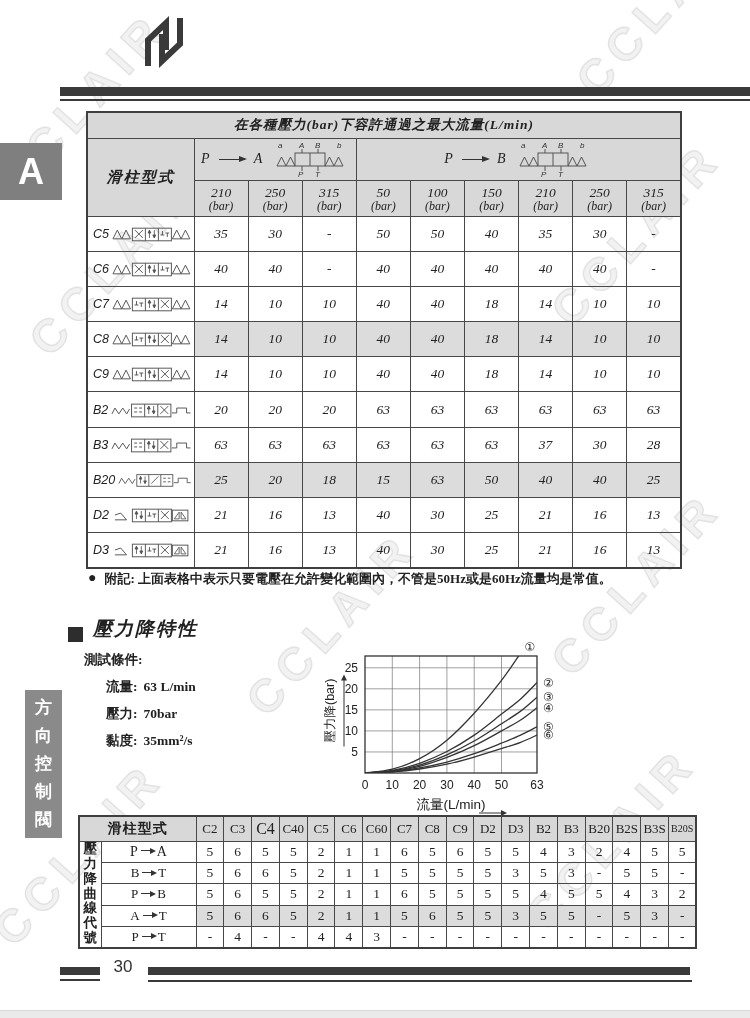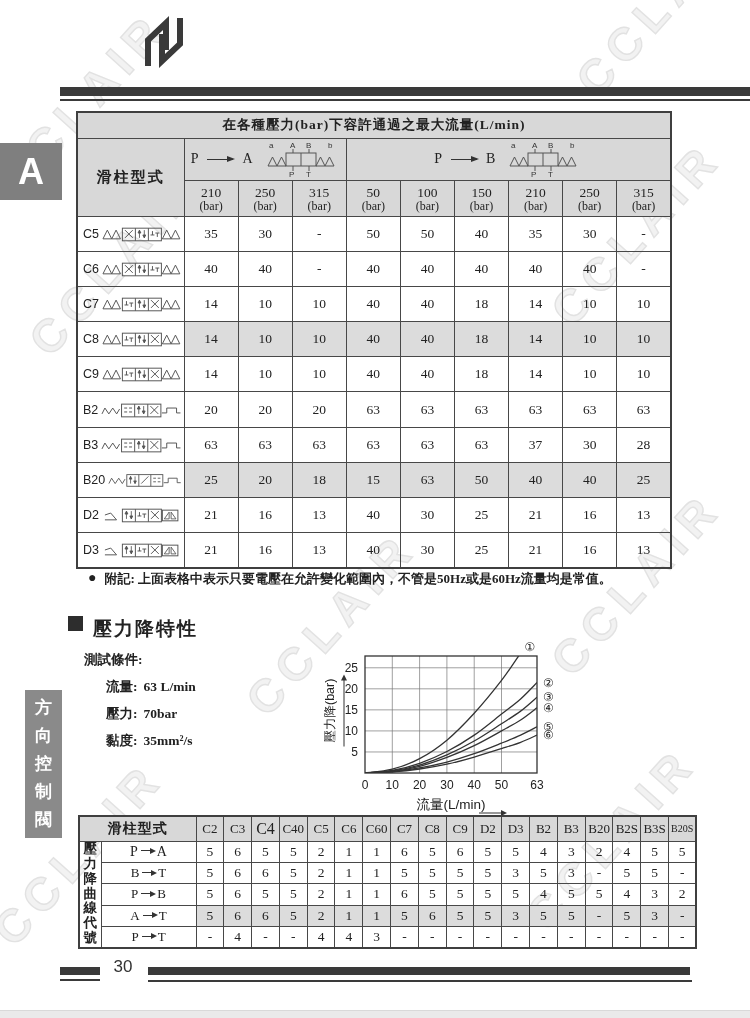--- a/index.html
+++ b/index.html
@@ -40,21 +40,21 @@
   .harrow:after{content:'';position:absolute;right:-2px;top:-4px;border-left:8px solid #333;
       border-top:3.5px solid transparent;border-bottom:3.5px solid transparent;}
   .sarrow{display:inline-block;width:13px;height:0;border-top:1.2px solid #333;position:relative;margin:0 3px 3px 3px;vertical-align:middle;}
   .sarrow:after{content:'';position:absolute;right:-2px;top:-3.5px;border-left:6px solid #333;
       border-top:3px solid transparent;border-bottom:3px solid transparent;}
   .side-vert{font-size:12.5px;font-weight:bold;line-height:14.8px;}
   
   #note{left:88px;top:570px;width:590px;display:flex;gap:8px;font-size:13px;font-weight:bold;}
   #note .bullet{font-size:14px;line-height:16px;}
   
-  #pd-title{left:68px;top:616px;display:flex;align-items:flex-start;gap:10px;font-size:19px;font-weight:bold;letter-spacing:2px;}
+  #pd-title{left:68px;top:616px;display:flex;align-items:flex-end;gap:10px;font-size:19px;font-weight:bold;letter-spacing:2px;font-style:italic;}
   #pd-title .sq{width:15px;height:15px;background:#2d2d2d;display:inline-block;}
   #conds{left:84px;top:651px;font-size:13.5px;font-weight:bold;}
   #conds .cline{margin:9px 0 0 22px;}
   #conds .chead{margin:0;}
   #conds .cval{font-weight:bold;margin-left:6px;}
   
   #pagenum{left:100px;top:957px;width:46px;text-align:center;font-family:"Liberation Sans",sans-serif;font-size:17px;color:#333;}
   #bottom-strip{left:0;top:1010px;width:750px;height:8px;background:#eaeaea;border-top:1px solid #d9d9d9;}
   
   #side-box{left:25px;top:690px;width:37px;height:148px;background:#8a8a8a;color:#fff;
@@ -86,21 +86,21 @@
       </g>
     </svg>
   </div>
 
 
   <div class="layer bar" style="left:60px;top:87px;width:690px;height:9px;"></div>
   <div class="layer bar" style="left:60px;top:99px;width:690px;height:2px;"></div>
 
   <div class="layer" id="a-badge">A</div>
 
-  <table class="layer" id="flow-table" style="left:76px;top:111px;width:594px;">
+  <table class="layer" id="flow-table" style="left:86px;top:111px;width:594px;font-style:italic;">
       <colgroup>
         <col style="width:107px">
         <col style="width:54.1px">
         <col style="width:54.1px">
         <col style="width:54.1px">
         <col style="width:54.1px">
         <col style="width:54.1px">
         <col style="width:54.1px">
         <col style="width:54.1px">
         <col style="width:54.1px">

